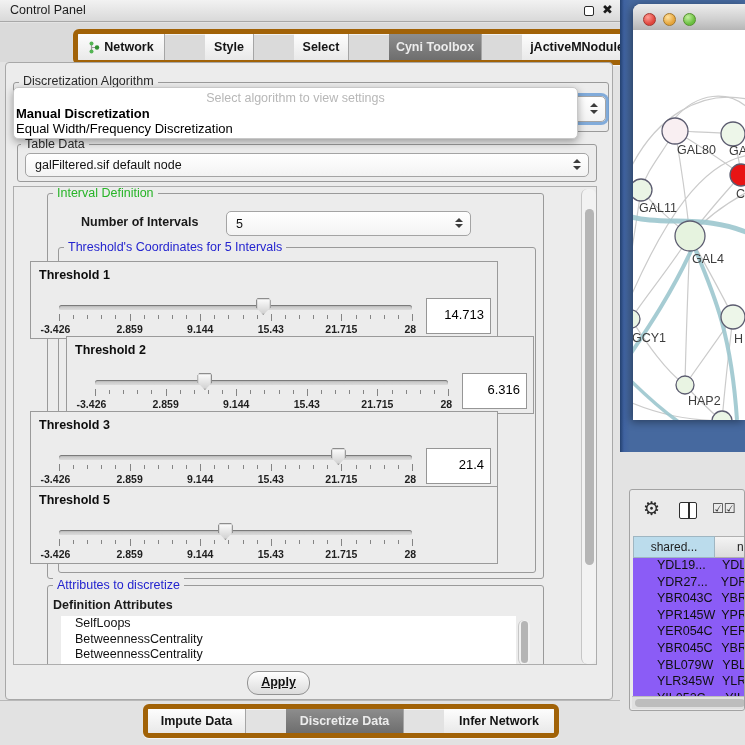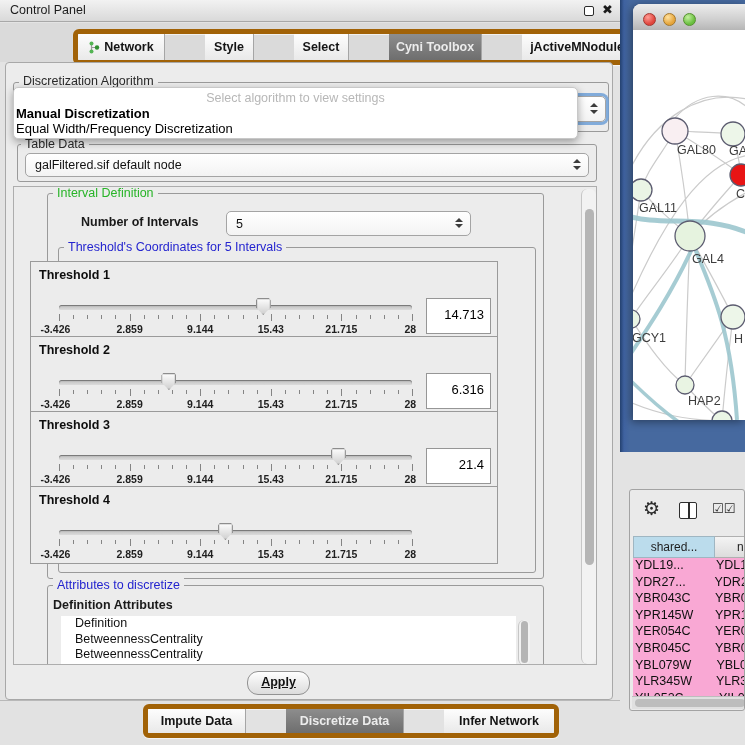--- a/index.html
+++ b/index.html
@@ -96,21 +96,21 @@
   .gear{position:absolute;left:13px;top:9px;font-size:19px;color:#2a2a2a;line-height:19px;}
   .split-icon{position:absolute;left:49px;top:12px;width:16px;height:15px;border:1.8px solid #2e2e2e;
               border-radius:2px;background:#fff;}
   .split-icon::after{content:"";position:absolute;left:50%;top:0;width:1.8px;height:100%;background:#2e2e2e;}
   .checks{position:absolute;left:82px;top:11px;font-size:13px;color:#2e2e2e;letter-spacing:0px;}
   .tbl-header{position:absolute;left:3px;top:46px;height:22px;display:flex;}
   .th-cell{box-sizing:border-box;border:1px solid #9fb6c2;background:#bbdcec;font-size:12px;color:#1d1d1d;
            text-align:center;line-height:20px;overflow:hidden;white-space:nowrap;}
   .th-cell.plain{background:linear-gradient(#f4f4f4,#dcdcdc);border:1px solid #b0b0b0;border-left:none;}
   .tbl-rows{position:absolute;left:3px;top:68px;width:113px;height:138px;overflow:hidden;background:#fff;}
-  .t-row{display:flex;height:16.6px;font-size:12.5px;color:#101010;background:#f9a8d4;}
+  .t-row{display:flex;height:16.6px;font-size:12.5px;color:#101010;background:#8b5cf6;padding-left:22px;}
   .t-c1{width:82px;padding-left:2px;white-space:nowrap;overflow:hidden;}
   .t-c2{padding-left:2px;white-space:nowrap;overflow:hidden;}
   .hscroll{position:absolute;left:2px;top:206px;width:114px;height:12px;background:#e0e0e0;border-top:1px solid #bdbdbd;}
   .hthumb{position:absolute;left:3px;top:2px;width:110px;height:8px;background:#bdbdbd;border-radius:4px;}
 </style>
 </head>
 <body>
 
 <div id="app">
 
@@ -229,21 +229,21 @@
             <span class="slabel" style="left: 0%; transform: translateX(-62%);">-3.426</span>
             <span class="slabel" style="left: 20%;">2.859</span>
             <span class="slabel" style="left: 40%;">9.144</span>
             <span class="slabel" style="left: 60%;">15.43</span>
             <span class="slabel" style="left: 80%;">21.715</span>
             <span class="slabel" style="left: 100%; transform: translateX(-65%);">28</span>
           </div>
           <div class="thumb" style="left: 231.751px;"></div>
           <div class="valbox">14.713</div>
         </div>
-        <div class="thr-panel" style="top: 149px;">
+        <div class="thr-panel" style="top: 149px; margin-left: 36px;">
           <div class="thr-label">Threshold 2</div>
           <div class="track"></div>
           <div class="ticks">
             <div class="tick major" style="left: 0%;"></div>
             <div class="tick minor" style="left: 4%;"></div>
             <div class="tick minor" style="left: 8%;"></div>
             <div class="tick minor" style="left: 12%;"></div>
             <div class="tick minor" style="left: 16%;"></div>
             <div class="tick major" style="left: 20%;"></div>
             <div class="tick minor" style="left: 24%;"></div>
@@ -314,21 +314,21 @@
             <span class="slabel" style="left: 20%;">2.859</span>
             <span class="slabel" style="left: 40%;">9.144</span>
             <span class="slabel" style="left: 60%;">15.43</span>
             <span class="slabel" style="left: 80%;">21.715</span>
             <span class="slabel" style="left: 100%; transform: translateX(-65%);">28</span>
           </div>
           <div class="thumb" style="left: 306.864px;"></div>
           <div class="valbox">21.4</div>
         </div>
         <div class="thr-panel" style="top: 299px;">
-          <div class="thr-label">Threshold 4</div>
+          <div class="thr-label">Threshold 5</div>
           <div class="track"></div>
           <div class="ticks">
             <div class="tick major" style="left: 0%;"></div>
             <div class="tick minor" style="left: 4%;"></div>
             <div class="tick minor" style="left: 8%;"></div>
             <div class="tick minor" style="left: 12%;"></div>
             <div class="tick minor" style="left: 16%;"></div>
             <div class="tick major" style="left: 20%;"></div>
             <div class="tick minor" style="left: 24%;"></div>
             <div class="tick minor" style="left: 28%;"></div>
@@ -360,21 +360,21 @@
             <span class="slabel" style="left: 100%; transform: translateX(-65%);">28</span>
           </div>
           <div class="thumb" style="left: 193.908px;"></div>
         </div>
       </div>
 
     <div class="groupbox" style="left:33px;top:398px;width:497px;height:92px;"></div>
     <span class="gtitle gt-blue" style="left:39px;top:391px;">Attributes to discretize</span>
     <div class="abs" style="left:39px;top:411px;font-weight:bold;font-size:12.5px;">Definition Attributes</div>
     <div class="abs attr-list" style="left:47px;top:429px;" id="attr-list">
-        <div class="attr-item">Definition</div>
+        <div class="attr-item">SelfLoops</div>
         <div class="attr-item">BetweennessCentrality</div>
         <div class="attr-item">BetweennessCentrality</div>
       </div>
     <div class="vscroll" style="left:504px;top:433px;width:11px;height:45px;">
       <div class="vthumb" style="top:1px;height:42px;width:7px;"></div>
     </div>
 
     <div class="vscroll" style="left:567px;top:2px;width:14px;height:475px;">
       <div class="vthumb" style="top:20px;height:356px;left:2.5px;"></div>
     </div>

